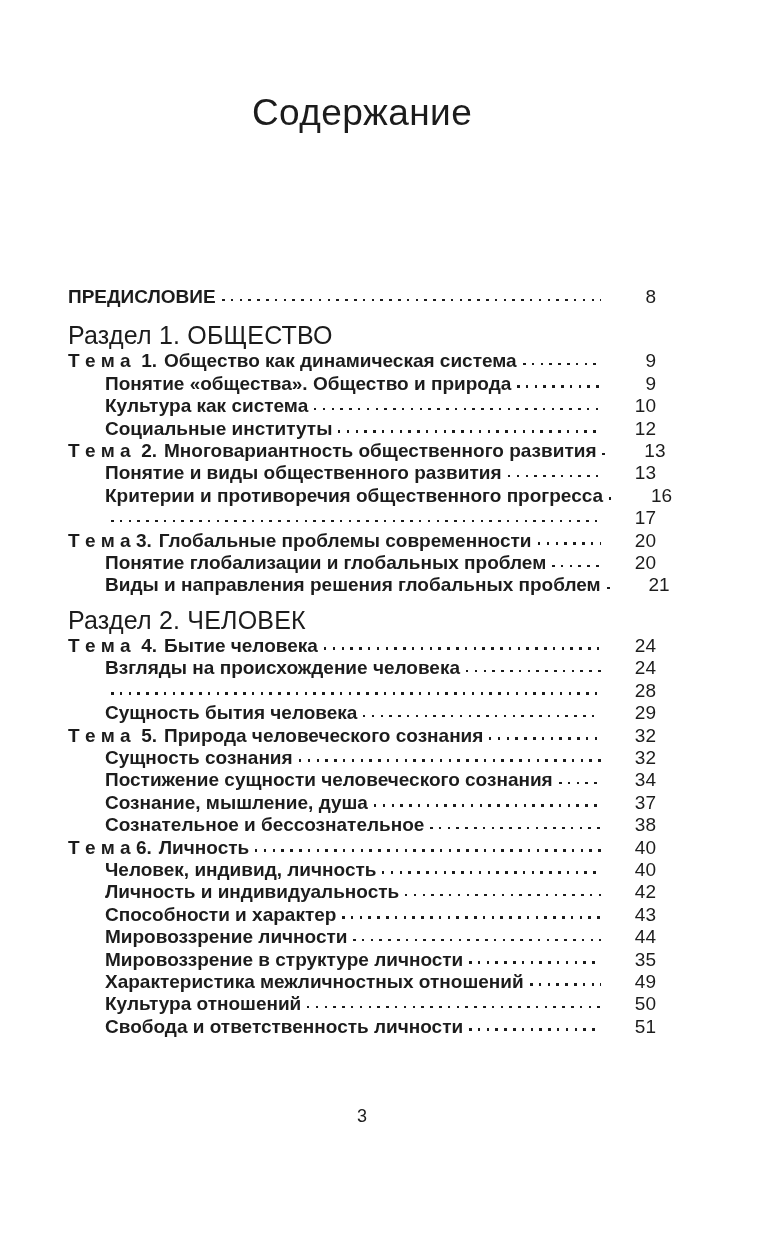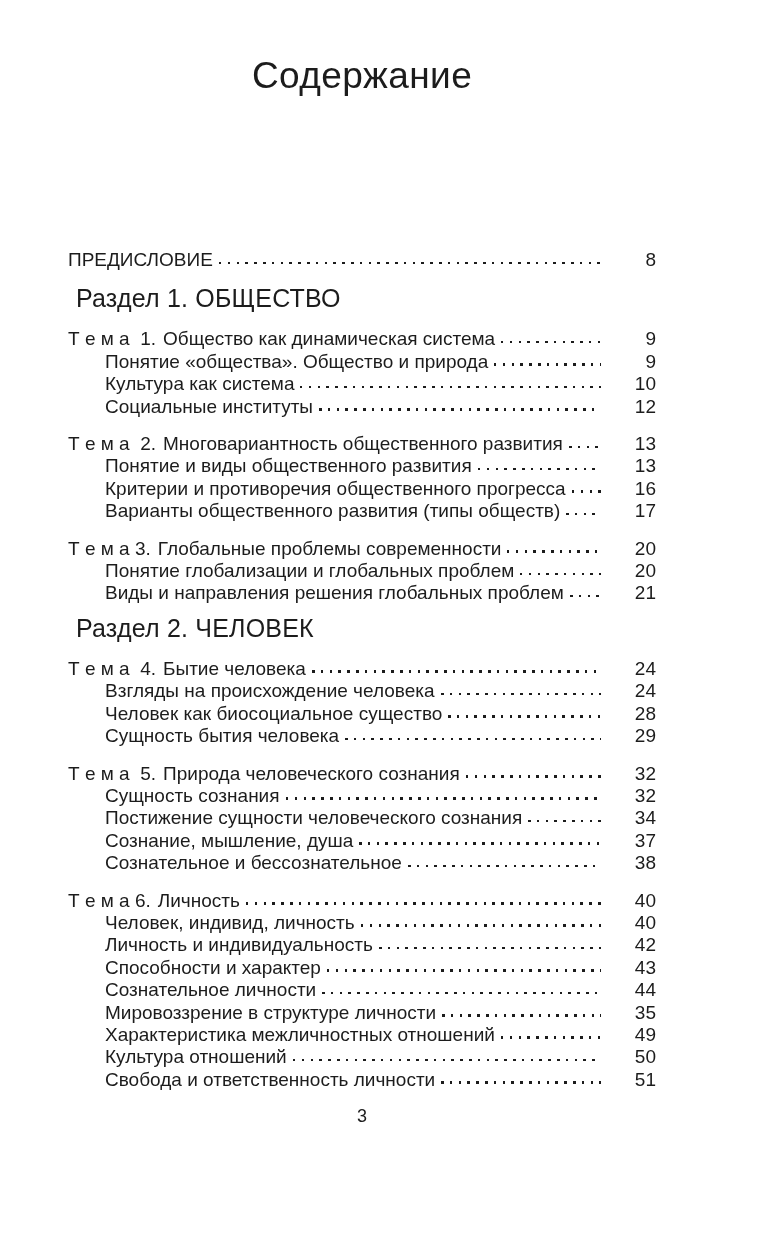--- a/index.html
+++ b/index.html
@@ -13,63 +13,63 @@
   .page {
     position: relative;
     width: 768px; height: 1241px;
     overflow: hidden;
     background: #ffffff;
   }
   .content { padding: 0 112px 0 68px; }
 
   h1.title {
     margin: 0;
-    padding-top: 54px;
+    padding-top: 91px;
     text-align: center;
     font-size: 37px;
     line-height: 44px;
     font-weight: 400;
     letter-spacing: 0.4px;
   }
 
   .toc { margin-top: 151px; }
 
   .row {
     display: flex;
     align-items: baseline;
     font-size: 19px;
     line-height: 22.4px;
     white-space: nowrap;
   }
-  .row .label, .row .txt { white-space: pre; }
+  .row .label, .row .txt { white-space: pre; font-weight: bold; }
   .theme-row .label { margin-right: 7px; }
 
   .dots { flex: 1 1 auto; position: relative; margin-left: 5px; min-width: 12px; }
   .dots::after {
     content: "";
     position: absolute;
     left: 1px; right: 3px; bottom: 2px;
     height: 2.5px;
     background: repeating-linear-gradient(to right, #1c1c1c 0 2.5px, transparent 2.5px 8.8px);
   }
 
   .pg { flex: 0 0 52px; text-align: right; }
 
   .preface-row { margin-bottom: 12px; }
 
   .section { margin-top: 8px; }
   .section-title {
-    margin: 8px;
+    margin: 0;
     font-size: 25px;
     line-height: 30px;
     font-weight: 400;
     letter-spacing: 0.2px;
   }
-  .theme-group { margin-top: 15px; }
-  .sub-row { padding-left: 37px; justify-content: flex-end; }
+  .theme-group { margin-top: 0; }
+  .sub-row { padding-left: 37px; }
 
   .footer {
     position: absolute;
     left: 68px; width: 588px;
     top: 1106px;
     text-align: center;
     font-size: 18px;
   }
 </style>
 </head>
@@ -134,21 +134,20 @@
     <span class="pg">13</span>
   </div>
 
   <div class="row sub-row">
     <span class="txt">Критерии и противоречия общественного прогресса</span>
     <span class="dots"></span>
     <span class="pg">16</span>
   </div>
 
   <div class="row sub-row">
-    <span class="txt">Варианты общественного развития (типы обществ)</span>
     <span class="dots"></span>
     <span class="pg">17</span>
   </div>
 </div>
   </div>
 
   <div class="theme-group">
     <div class="row theme-row">
       <span class="label">Т е м а 3.</span>
       <span class="txt">Глобальные проблемы современности</span>
@@ -183,21 +182,20 @@
       <span class="pg">24</span>
     </div>
     <div>
   <div class="row sub-row">
     <span class="txt">Взгляды на происхождение человека</span>
     <span class="dots"></span>
     <span class="pg">24</span>
   </div>
 
   <div class="row sub-row">
-    <span class="txt">Человек как биосоциальное существо</span>
     <span class="dots"></span>
     <span class="pg">28</span>
   </div>
 
   <div class="row sub-row">
     <span class="txt">Сущность бытия человека</span>
     <span class="dots"></span>
     <span class="pg">29</span>
   </div>
 </div>
@@ -257,21 +255,21 @@
     <span class="pg">42</span>
   </div>
 
   <div class="row sub-row">
     <span class="txt">Способности и характер</span>
     <span class="dots"></span>
     <span class="pg">43</span>
   </div>
 
   <div class="row sub-row">
-    <span class="txt">Сознательное личности</span>
+    <span class="txt">Мировоззрение личности</span>
     <span class="dots"></span>
     <span class="pg">44</span>
   </div>
 
   <div class="row sub-row">
     <span class="txt">Мировоззрение в структуре личности</span>
     <span class="dots"></span>
     <span class="pg">35</span>
   </div>
 

